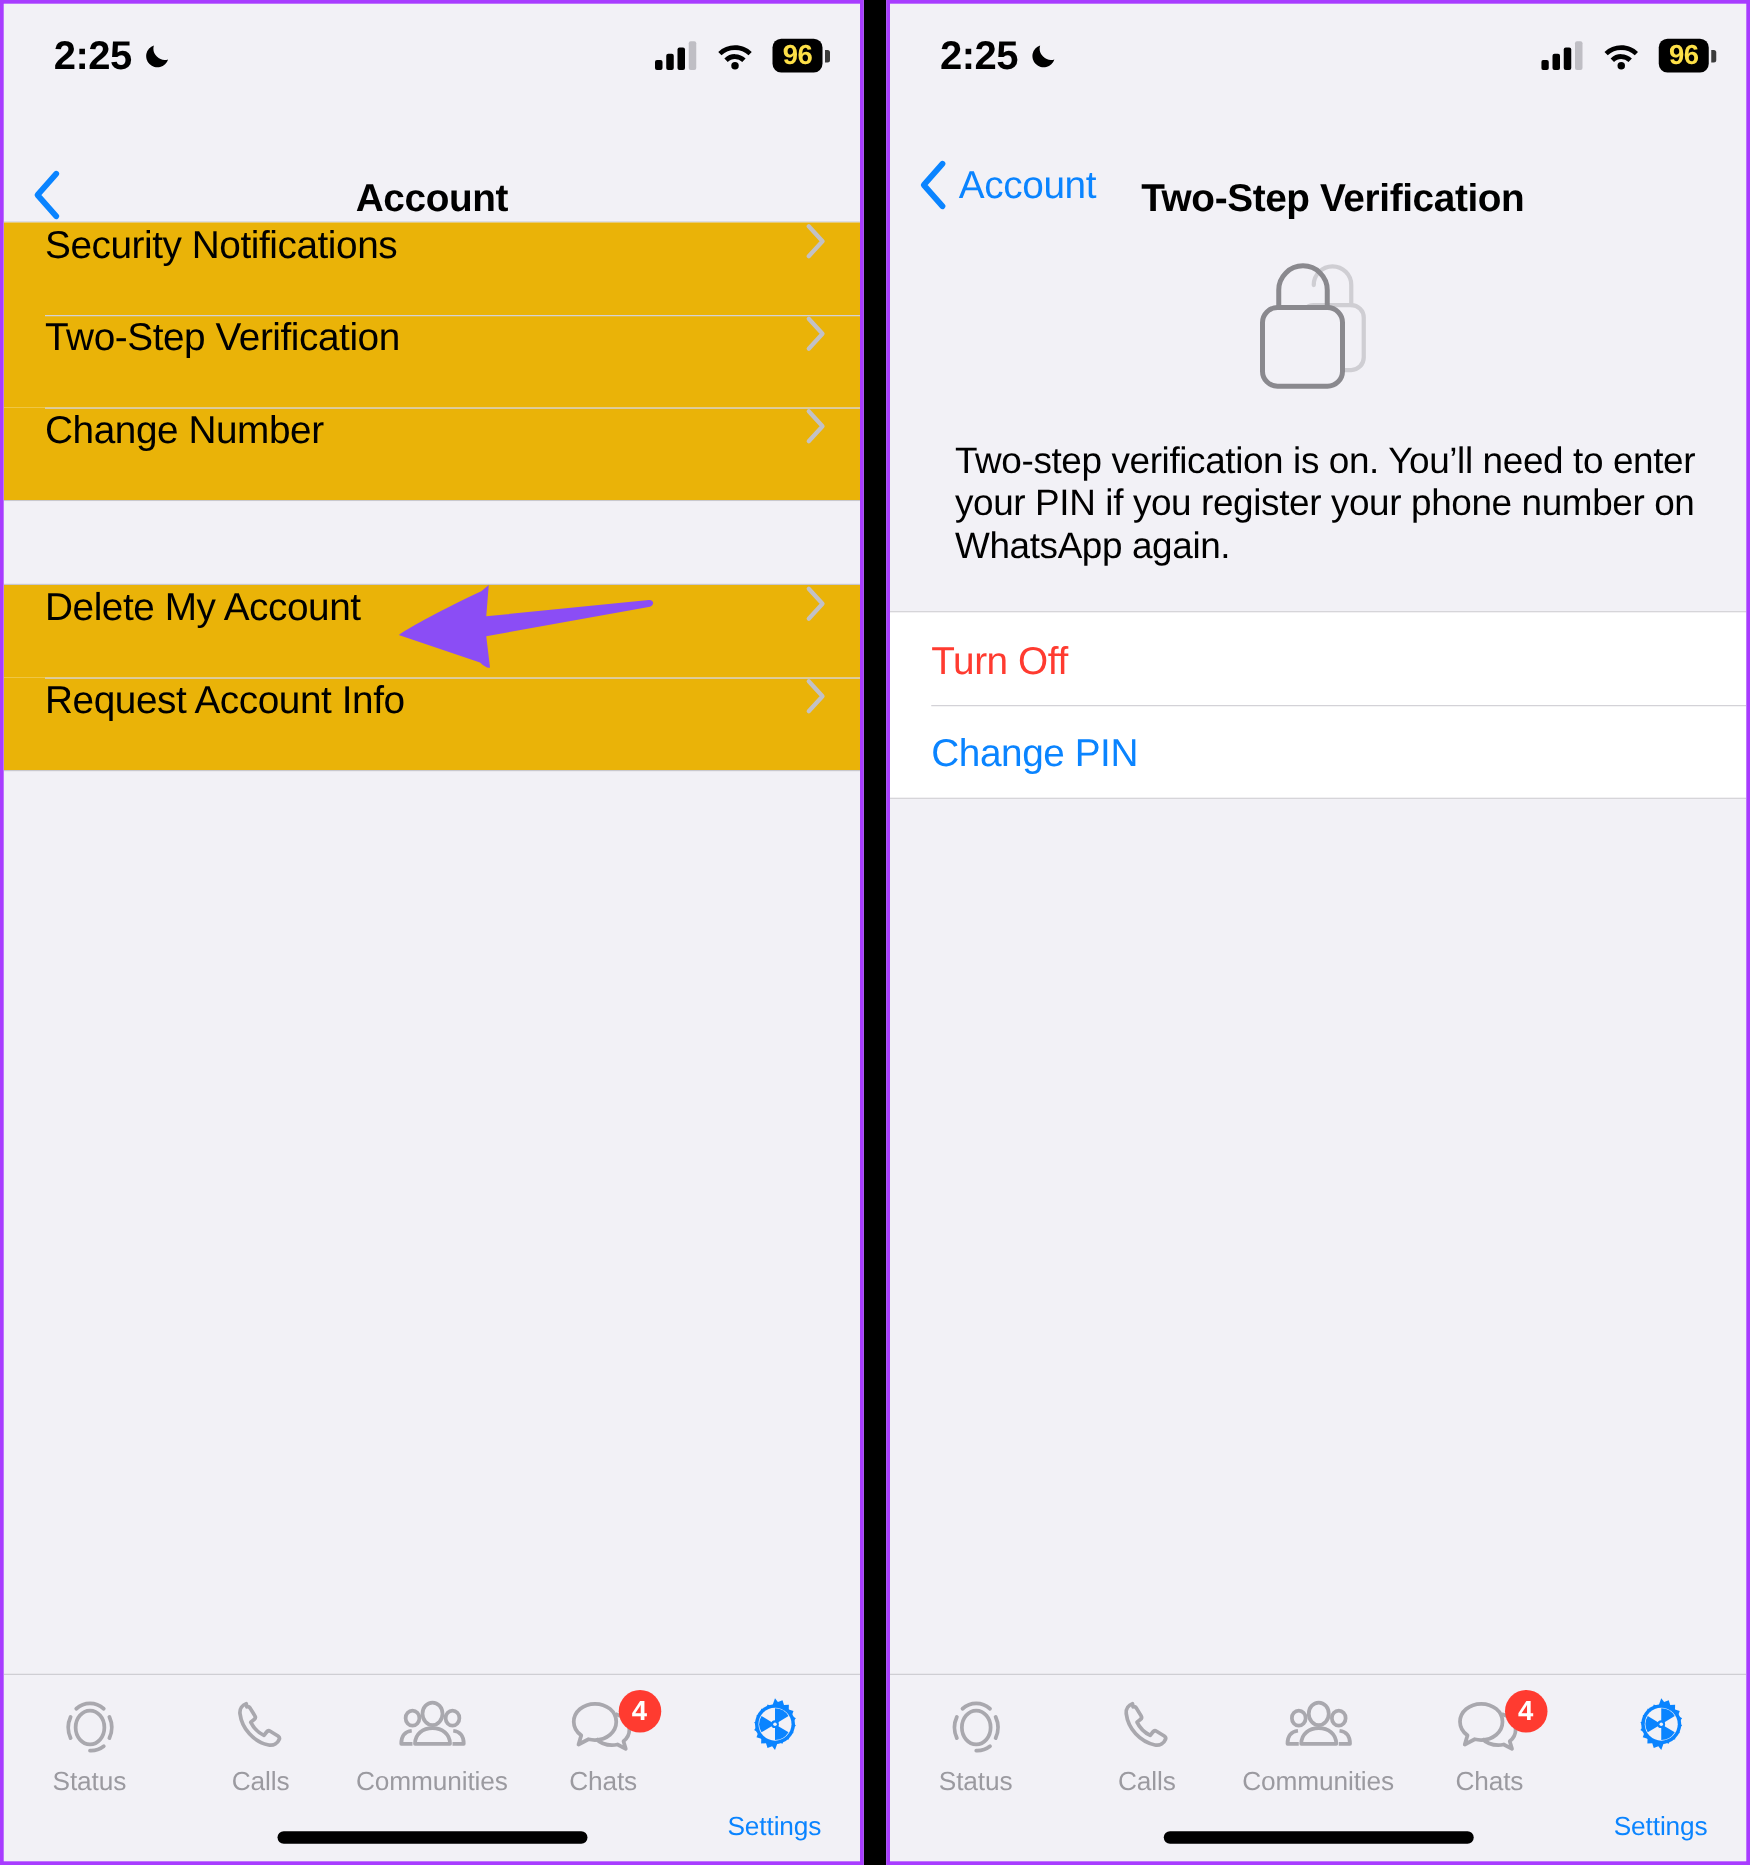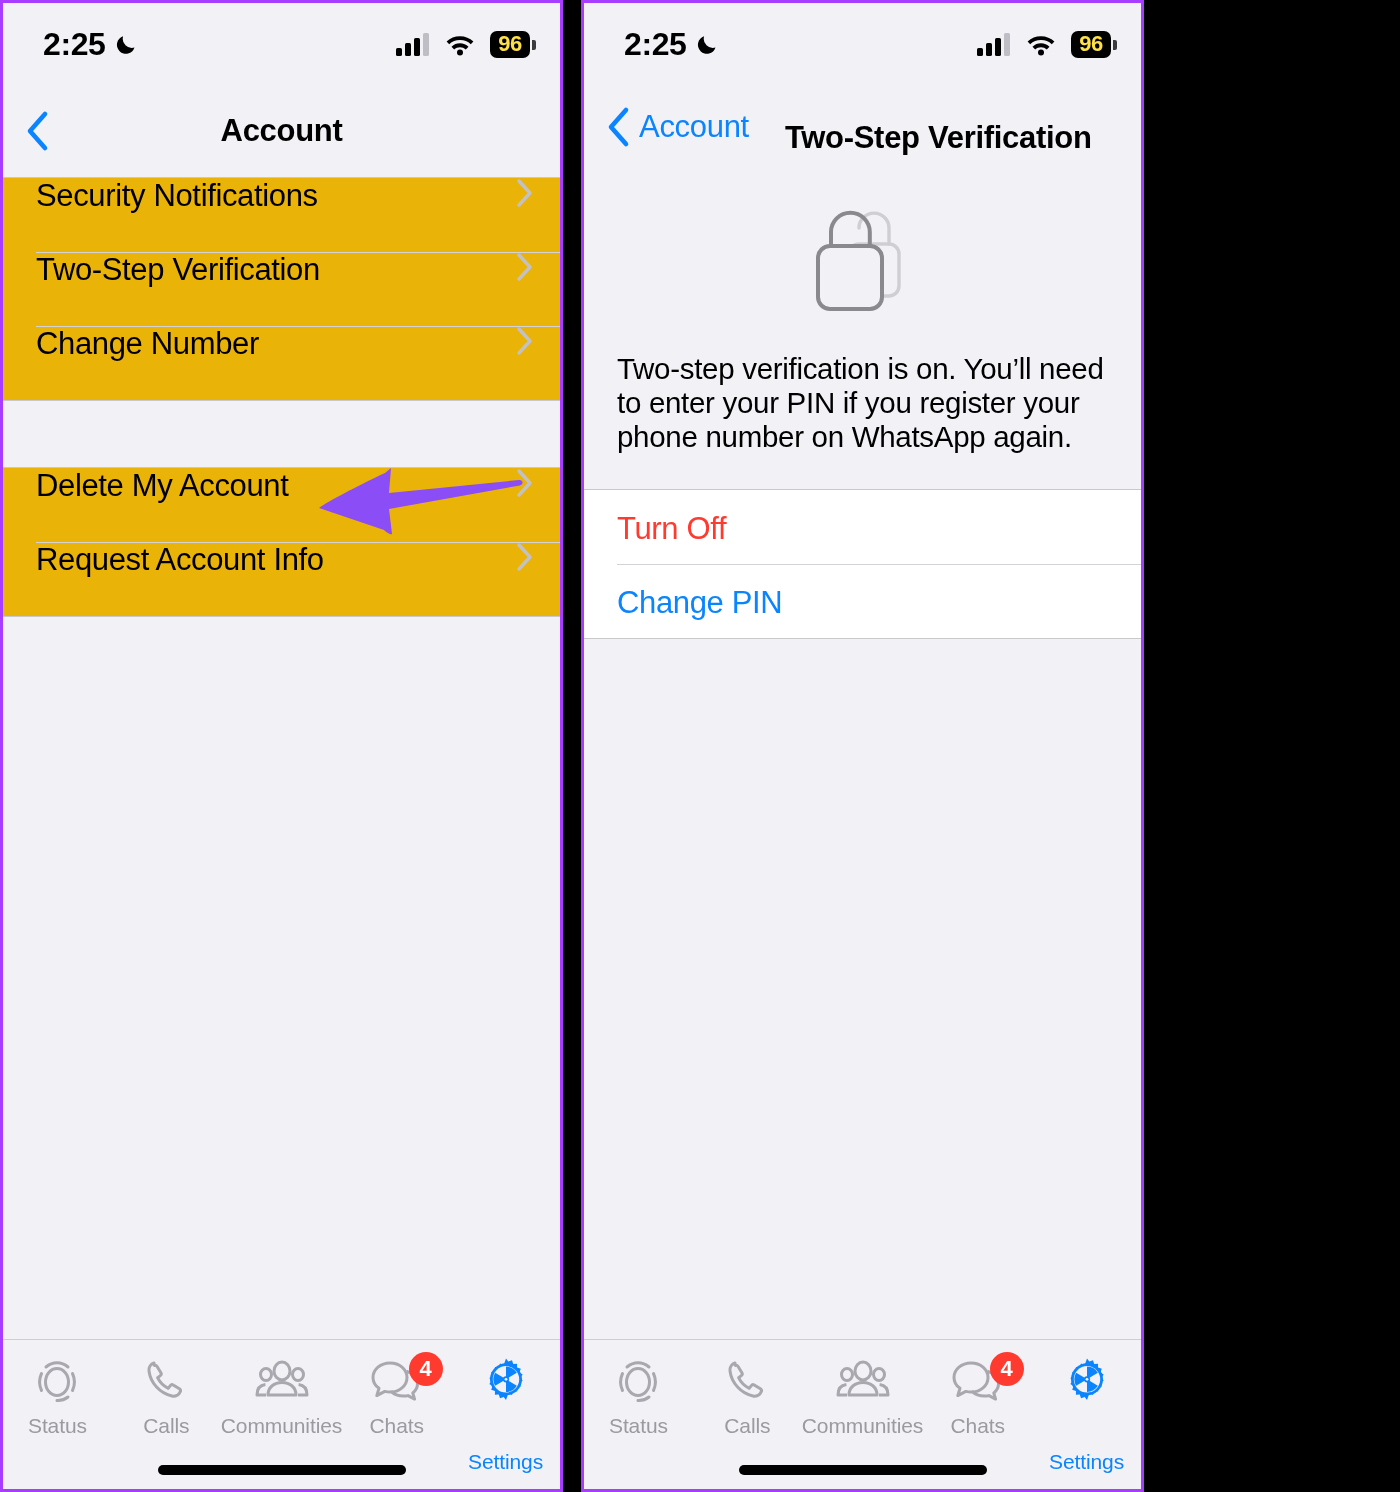--- a/index.html
+++ b/index.html
@@ -7,21 +7,21 @@
   html, body {
     width: 1400px;
     height: 1492px;
     background: #000000;
     font-family: "Liberation Sans", sans-serif;
     overflow: hidden;
   }
 
   .stage {
     position: relative;
-    width: 1144px;
+    width: 1400px;
     height: 1492px;
     background: #000000;
     display: flex;
     gap: 18px;
   }
 
   .phone {
     position: relative;
     width: 691px;
     height: 1492px;
@@ -79,21 +79,21 @@
     background: #3b3b3b;
     border-radius: 0 2px 2px 0;
   }
 
   
   .navbar {
     height: 92px;
     flex: 0 0 92px;
     position: relative;
     display: flex;
-    align-items: center;
+    align-items: flex-end;
     background: #F2F1F6;
   }
   .nav-title {
     position: absolute;
     left: 0; right: 0;
     text-align: center;
     font-size: 31px;
     font-weight: 700;
     color: #000;
     letter-spacing: -0.3px;
@@ -187,21 +187,21 @@
 
   
   .hero {
     height: 175px;
     display: flex;
     align-items: center;
     justify-content: center;
     background: #F2F1F6;
   }
   .desc {
-    padding: 0 33px 34px 33px;
+    padding: 0 33px 34px 52px;
     background: #F2F1F6;
     font-size: 29.5px;
     line-height: 1.16;
     color: #000;
     letter-spacing: -0.3px;
   }
 
   
   .tabbar {
     flex: 0 0 150px;

